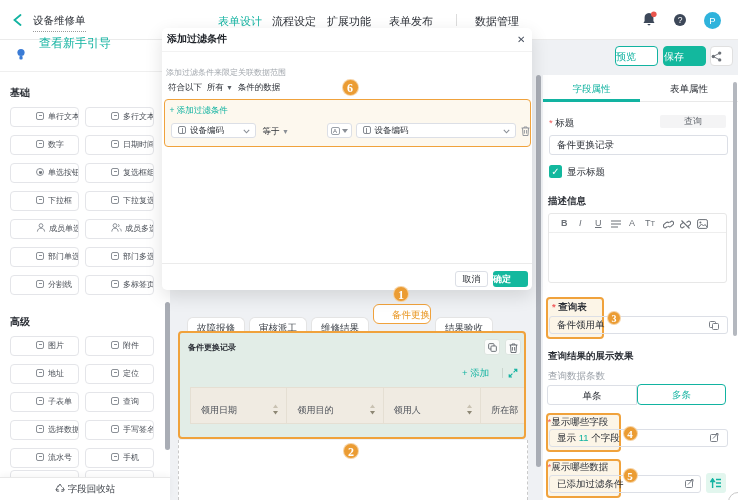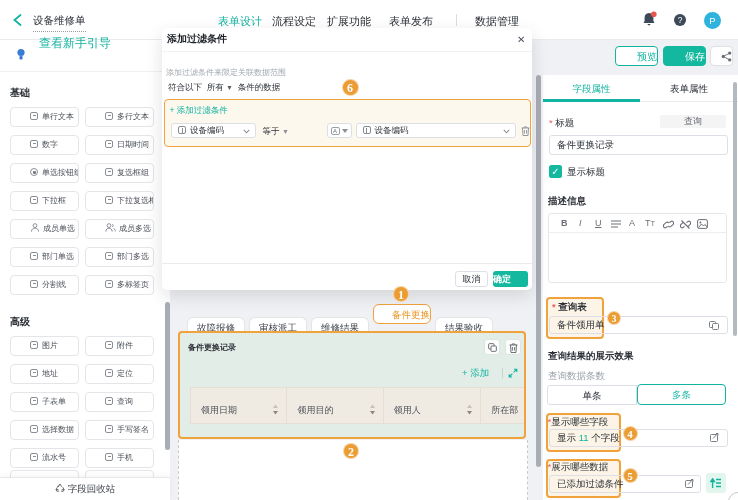--- a/index.html
+++ b/index.html
@@ -11,29 +11,29 @@
 #hd-title { left:33px; top:14px; font-size:10.5px; color:#2b2f36; border-bottom:1px dotted #9a9a9a; padding-bottom:3px;}
 .hnav { top:14px; font-size:11px; color:#2b2f36; }
 #hd-sep { left:456px; top:14px; width:1px; height:12px; background:#dcdcdc; }
 #hd-underline { left:218px; top:37px; width:44px; height:3px; background:#12b3a1; }
 
 #sidebar { left:0; top:40px; width:170px; height:460px; background:#fff; }
 #guide { left:31px; top:35px; font-size:12px; color:#12b3a1;margin-left:8px; }
 #guide-line { left:0; top:71px; width:170px; height:1px; background:#efefef; }
 .sect { left:10px; font-size:10px; font-weight:bold; color:#2b2f36; }
 .fbtn { position:absolute; width:69px; height:20px; border:1px solid #e4e5e9; border-radius:4px;
-  background:#fff; font-size:8px; color:#4a4f57; line-height:18px; padding-left:19px; white-space:nowrap; overflow:hidden;}
+  background:#fff; font-size:8px; color:#4a4f57; line-height:18px; padding-left:25px; white-space:nowrap; overflow:hidden;}
 .fic { display:inline-block; width:8px; height:8px; border:1px solid #8b9097; border-radius:2px;
   margin-right:4px; vertical-align:-1px; position:relative; }
 .fic:after { content:""; position:absolute; left:1.5px; top:2px; width:3px; height:1px; background:#8b9097; }
 #sb-scroll { left:165px; top:302px; width:5px; height:148px; background:#a9adb5; border-radius:3px; }
 #recycle { left:0; top:477px; width:170px; height:23px; background:#fff; border-top:1px solid #e8e8e8;
   font-size:9.5px; color:#3a3f46; text-align:center; line-height:22px; box-shadow:0 -2px 6px rgba(0,0,0,.04);}
 
-.tbtn { position:absolute; top:46px; height:20px; border-radius:4px; font-size:10px; text-align:right; line-height:19px; }
+.tbtn { position:absolute; top:46px; height:20px; border-radius:4px; font-size:10px; text-align:left; line-height:19px; }
 #btn-preview { left:615px; width:43px; border:1px solid #12b3a1; color:#12b3a1; background:#fff; }
 #btn-save { left:663px; width:43px; background:#13b89e; color:#fff; border:1px solid #13b89e; }
 #btn-share { left:710px; width:23px; background:#fff; border:1px solid #e0e0e0; color:#6b7077; }
 
 #rpanel { left:543px; top:75px; width:195px; height:425px; background:#fff; }
 .rp { position:absolute; }
 #rp-tab1 { left:0px; top:8px; width:97px; text-align:center; font-size:9.5px; color:#12b3a1; }
 #rp-tab2 { left:97px; top:8px; width:98px; text-align:center; font-size:9.5px; color:#2b2f36; }
 #rp-tabline { left:0; top:26px; width:195px; height:1px; background:#e9e9e9; }
 #rp-underline { left:0; top:24px; width:97px; height:3px; background:#12b3a1; }

